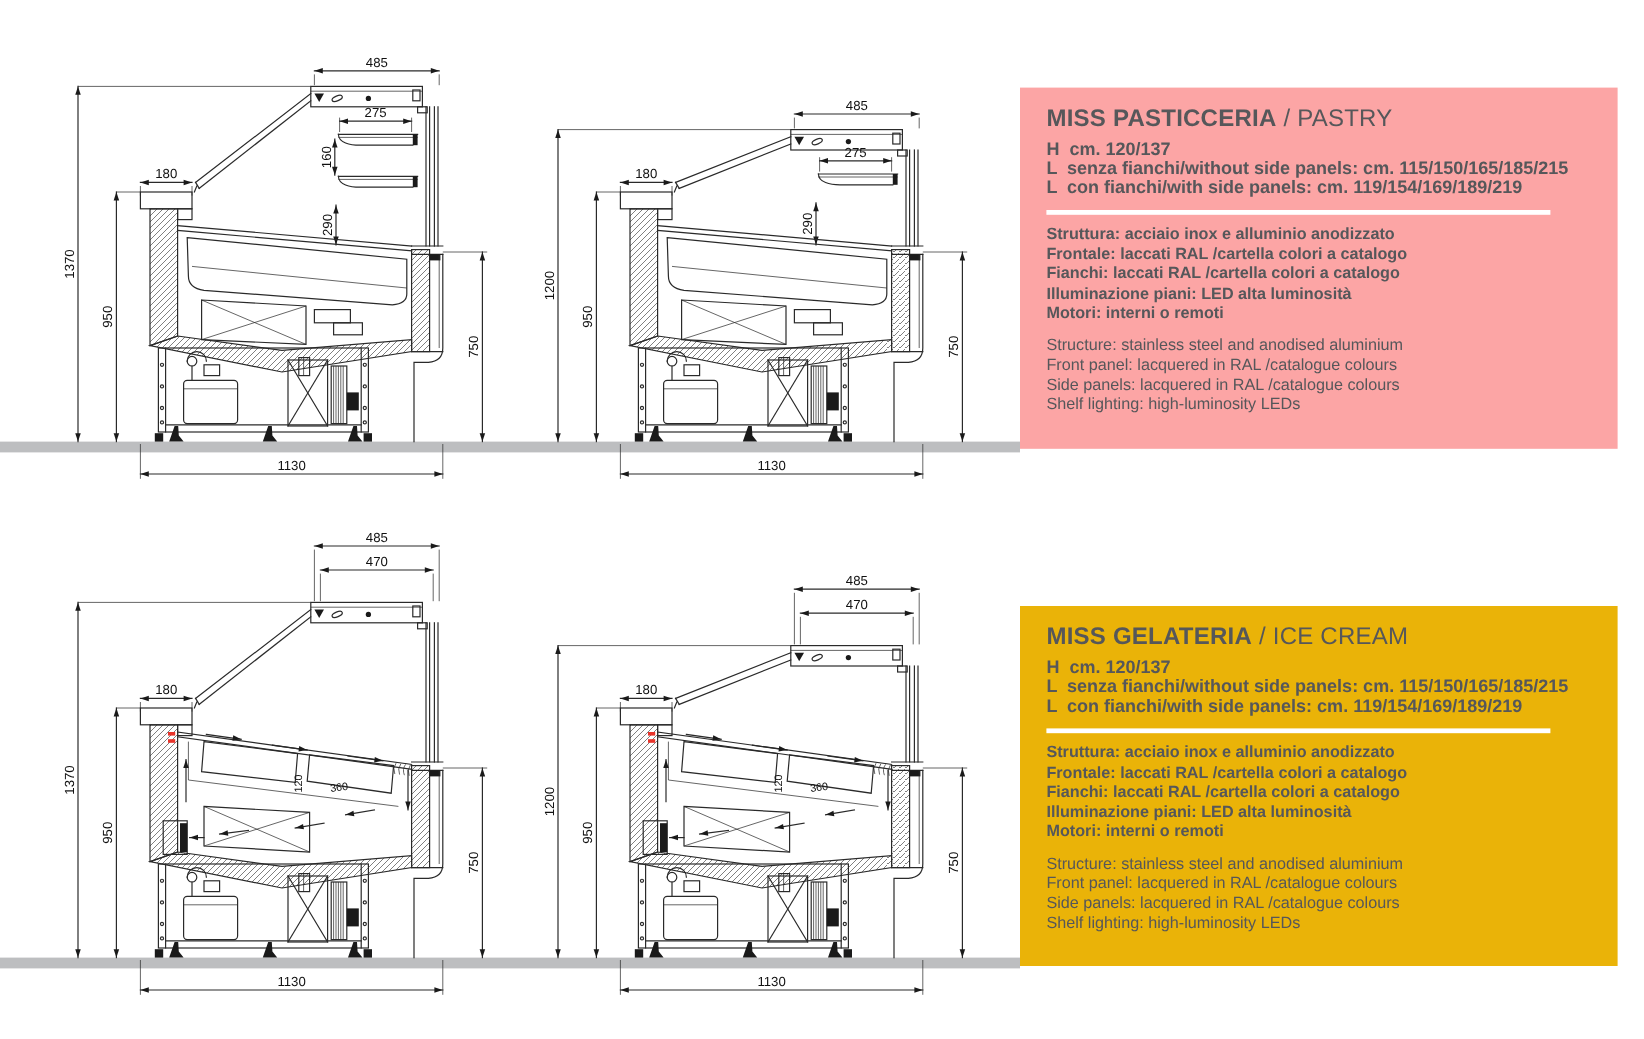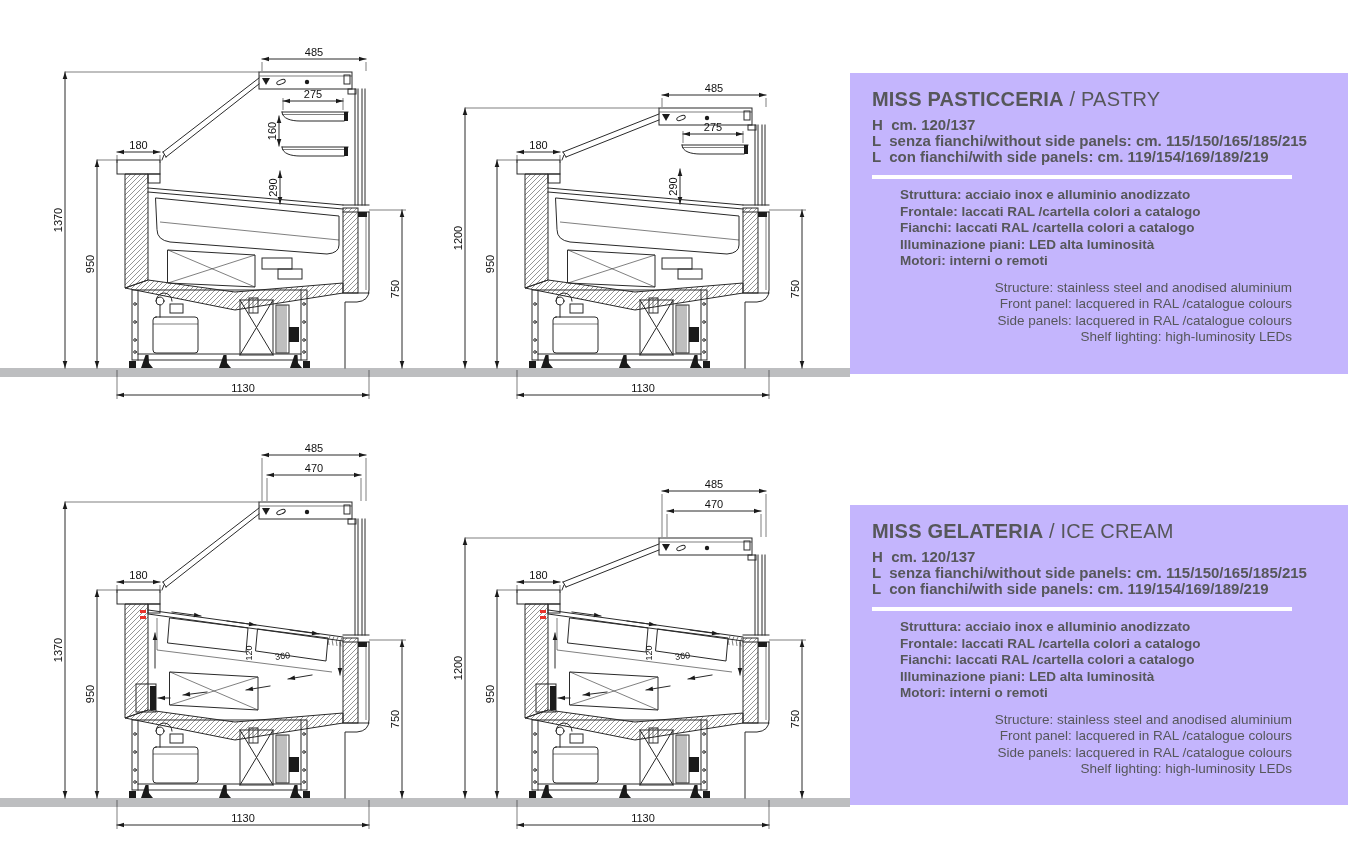--- a/index.html
+++ b/index.html
@@ -22,22 +22,22 @@
   .small{font-size:9px;}
   .panel{position:absolute;left:850px;width:498px;box-sizing:border-box;
          padding:15px 56px 0 22px;color:#56575a;}
   .panel-pastry{top:73px;height:301px;}
   .panel-gelato{top:505px;height:300px;}
   .panel .title{margin:0 0 6px 0;font-size:20px;font-weight:bold;letter-spacing:.2px;white-space:pre;}
   .panel .title .en{font-weight:normal;}
   .hl{font-size:15px;font-weight:bold;line-height:16px;white-space:pre;}
   .divider{height:4px;background:#ffffff;margin:10px 0 8px 0;}
   .specs div{font-size:13.5px;line-height:16.5px;white-space:pre;}
-  .specs-it div{font-weight:bold;margin-left:28px;}
-  .specs-en{margin-top:10px;text-align:right;}
+  .specs-it div{font-weight:bold;}
+  .specs-en{margin-top:10px;}
 </style>
 </head>
 <body>
 
 <div class="page">
 
   <div class="floor floor-top" style="background: rgb(189, 190, 192);"></div>
   <div class="floor floor-bottom" style="background: rgb(189, 190, 192);"></div>
 
   <svg id="svg-0" class="drawing" viewBox="0 0 430 460">
@@ -666,42 +666,42 @@
           <line x1="192" y1="257" x2="168" y2="260" class="ln"></line>
           <polygon points="168,260 174.6606652474405,256.8495177414341 175.23122502655085,261.41399597431695" class="f"></polygon>
           <line x1="140" y1="233" x2="140" y2="198" class="ln"></line>
           <polygon points="140,198 142.3,205 137.7,205" class="f"></polygon>
           <line x1="155" y1="263" x2="143" y2="263" class="ln"></line>
           <polygon points="143,263 150,260.7 150,265.3" class="f"></polygon>
         </g>
       </g>
     </svg>
 
-  <section class="panel panel-pastry" style="background: #c4b5fd;">
+  <section class="panel panel-pastry" style="background: #fca5a5;">
     <h2 class="title"><span>MISS PASTICCERIA</span><span class="en"> / </span><span class="en">PASTRY</span></h2>
     <div class="hl">H  cm. 120/137</div>
     <div class="hl">L  senza fianchi/without side panels: cm. 115/150/165/185/215</div>
     <div class="hl">L  con fianchi/with side panels: cm. 119/154/169/189/219</div>
     <div class="divider"></div>
     <div class="specs specs-it">
         <div>Struttura: acciaio inox e alluminio anodizzato</div>
         <div>Frontale: laccati RAL /cartella colori a catalogo</div>
         <div>Fianchi: laccati RAL /cartella colori a catalogo</div>
         <div>Illuminazione piani: LED alta luminosità</div>
         <div>Motori: interni o remoti</div>
       </div>
     <div class="specs specs-en">
         <div>Structure: stainless steel and anodised aluminium</div>
         <div>Front panel: lacquered in RAL /catalogue colours</div>
         <div>Side panels: lacquered in RAL /catalogue colours</div>
         <div>Shelf lighting: high-luminosity LEDs</div>
       </div>
   </section>
 
-  <section class="panel panel-gelato" style="background: #c4b5fd;">
+  <section class="panel panel-gelato" style="background: #eab308;">
     <h2 class="title"><span>MISS GELATERIA</span><span class="en"> / </span><span class="en">ICE CREAM</span></h2>
     <div class="hl">H  cm. 120/137</div>
     <div class="hl">L  senza fianchi/without side panels: cm. 115/150/165/185/215</div>
     <div class="hl">L  con fianchi/with side panels: cm. 119/154/169/189/219</div>
     <div class="divider"></div>
     <div class="specs specs-it">
         <div>Struttura: acciaio inox e alluminio anodizzato</div>
         <div>Frontale: laccati RAL /cartella colori a catalogo</div>
         <div>Fianchi: laccati RAL /cartella colori a catalogo</div>
         <div>Illuminazione piani: LED alta luminosità</div>

